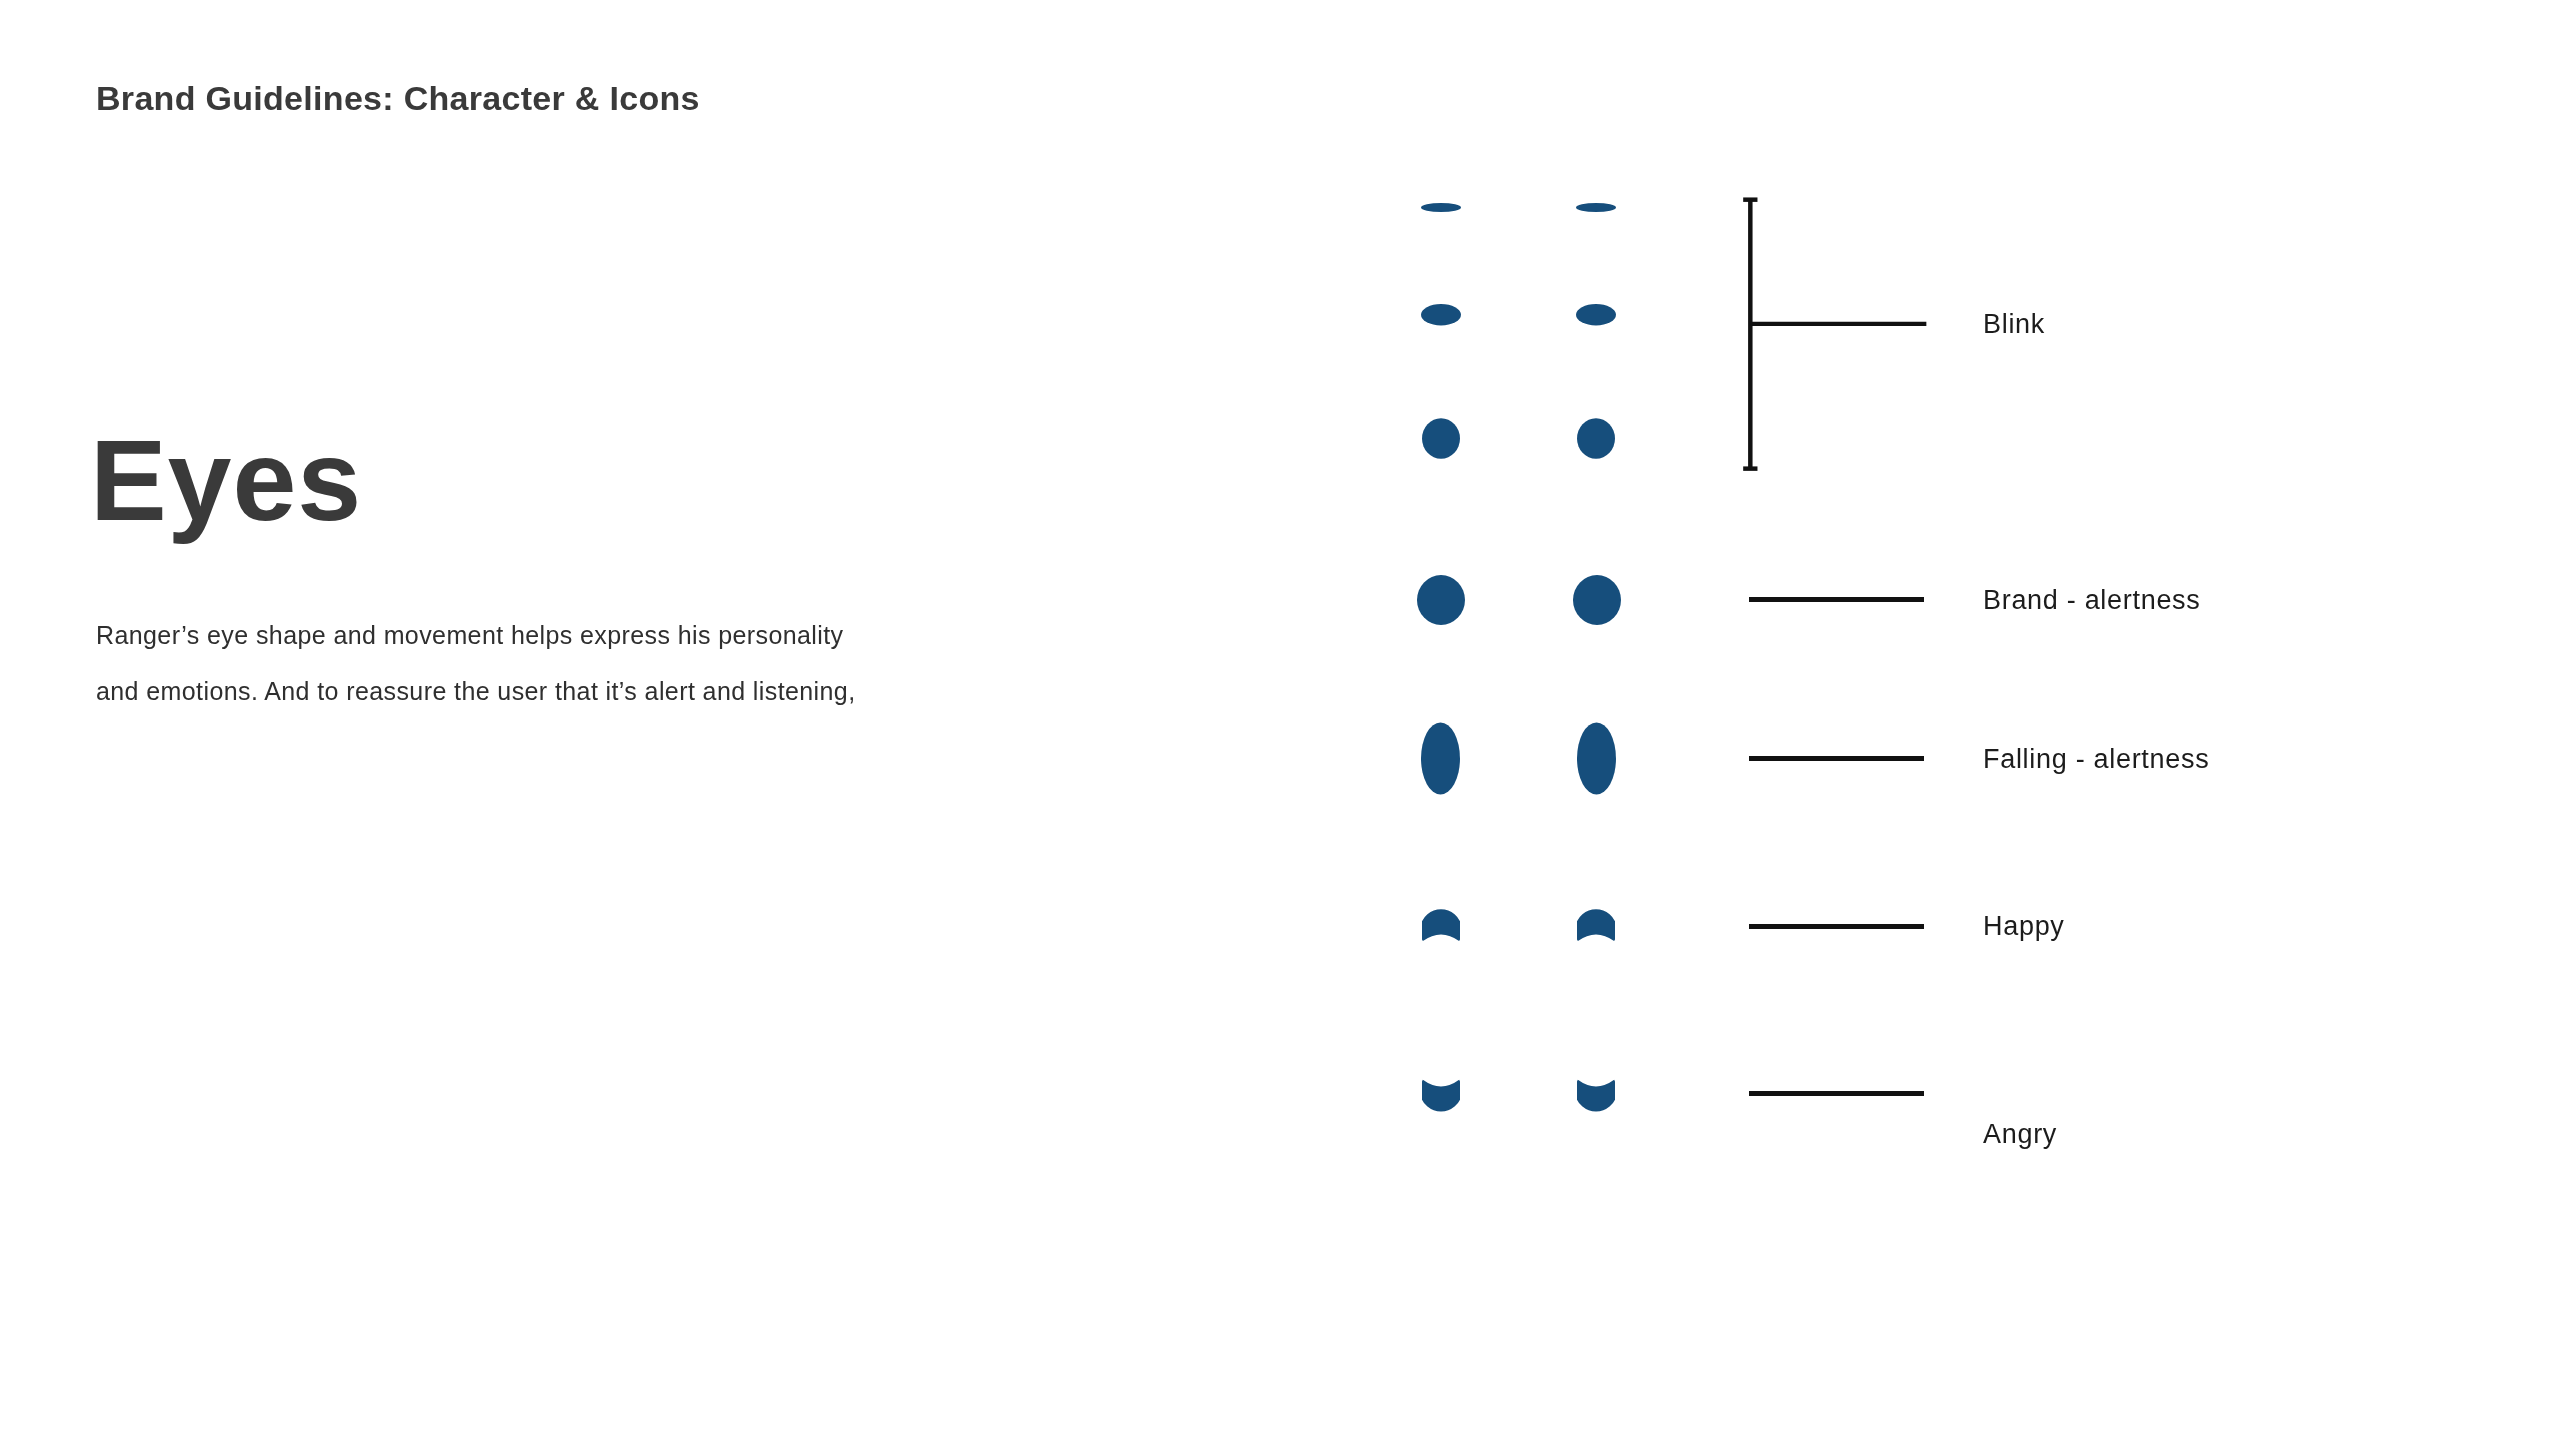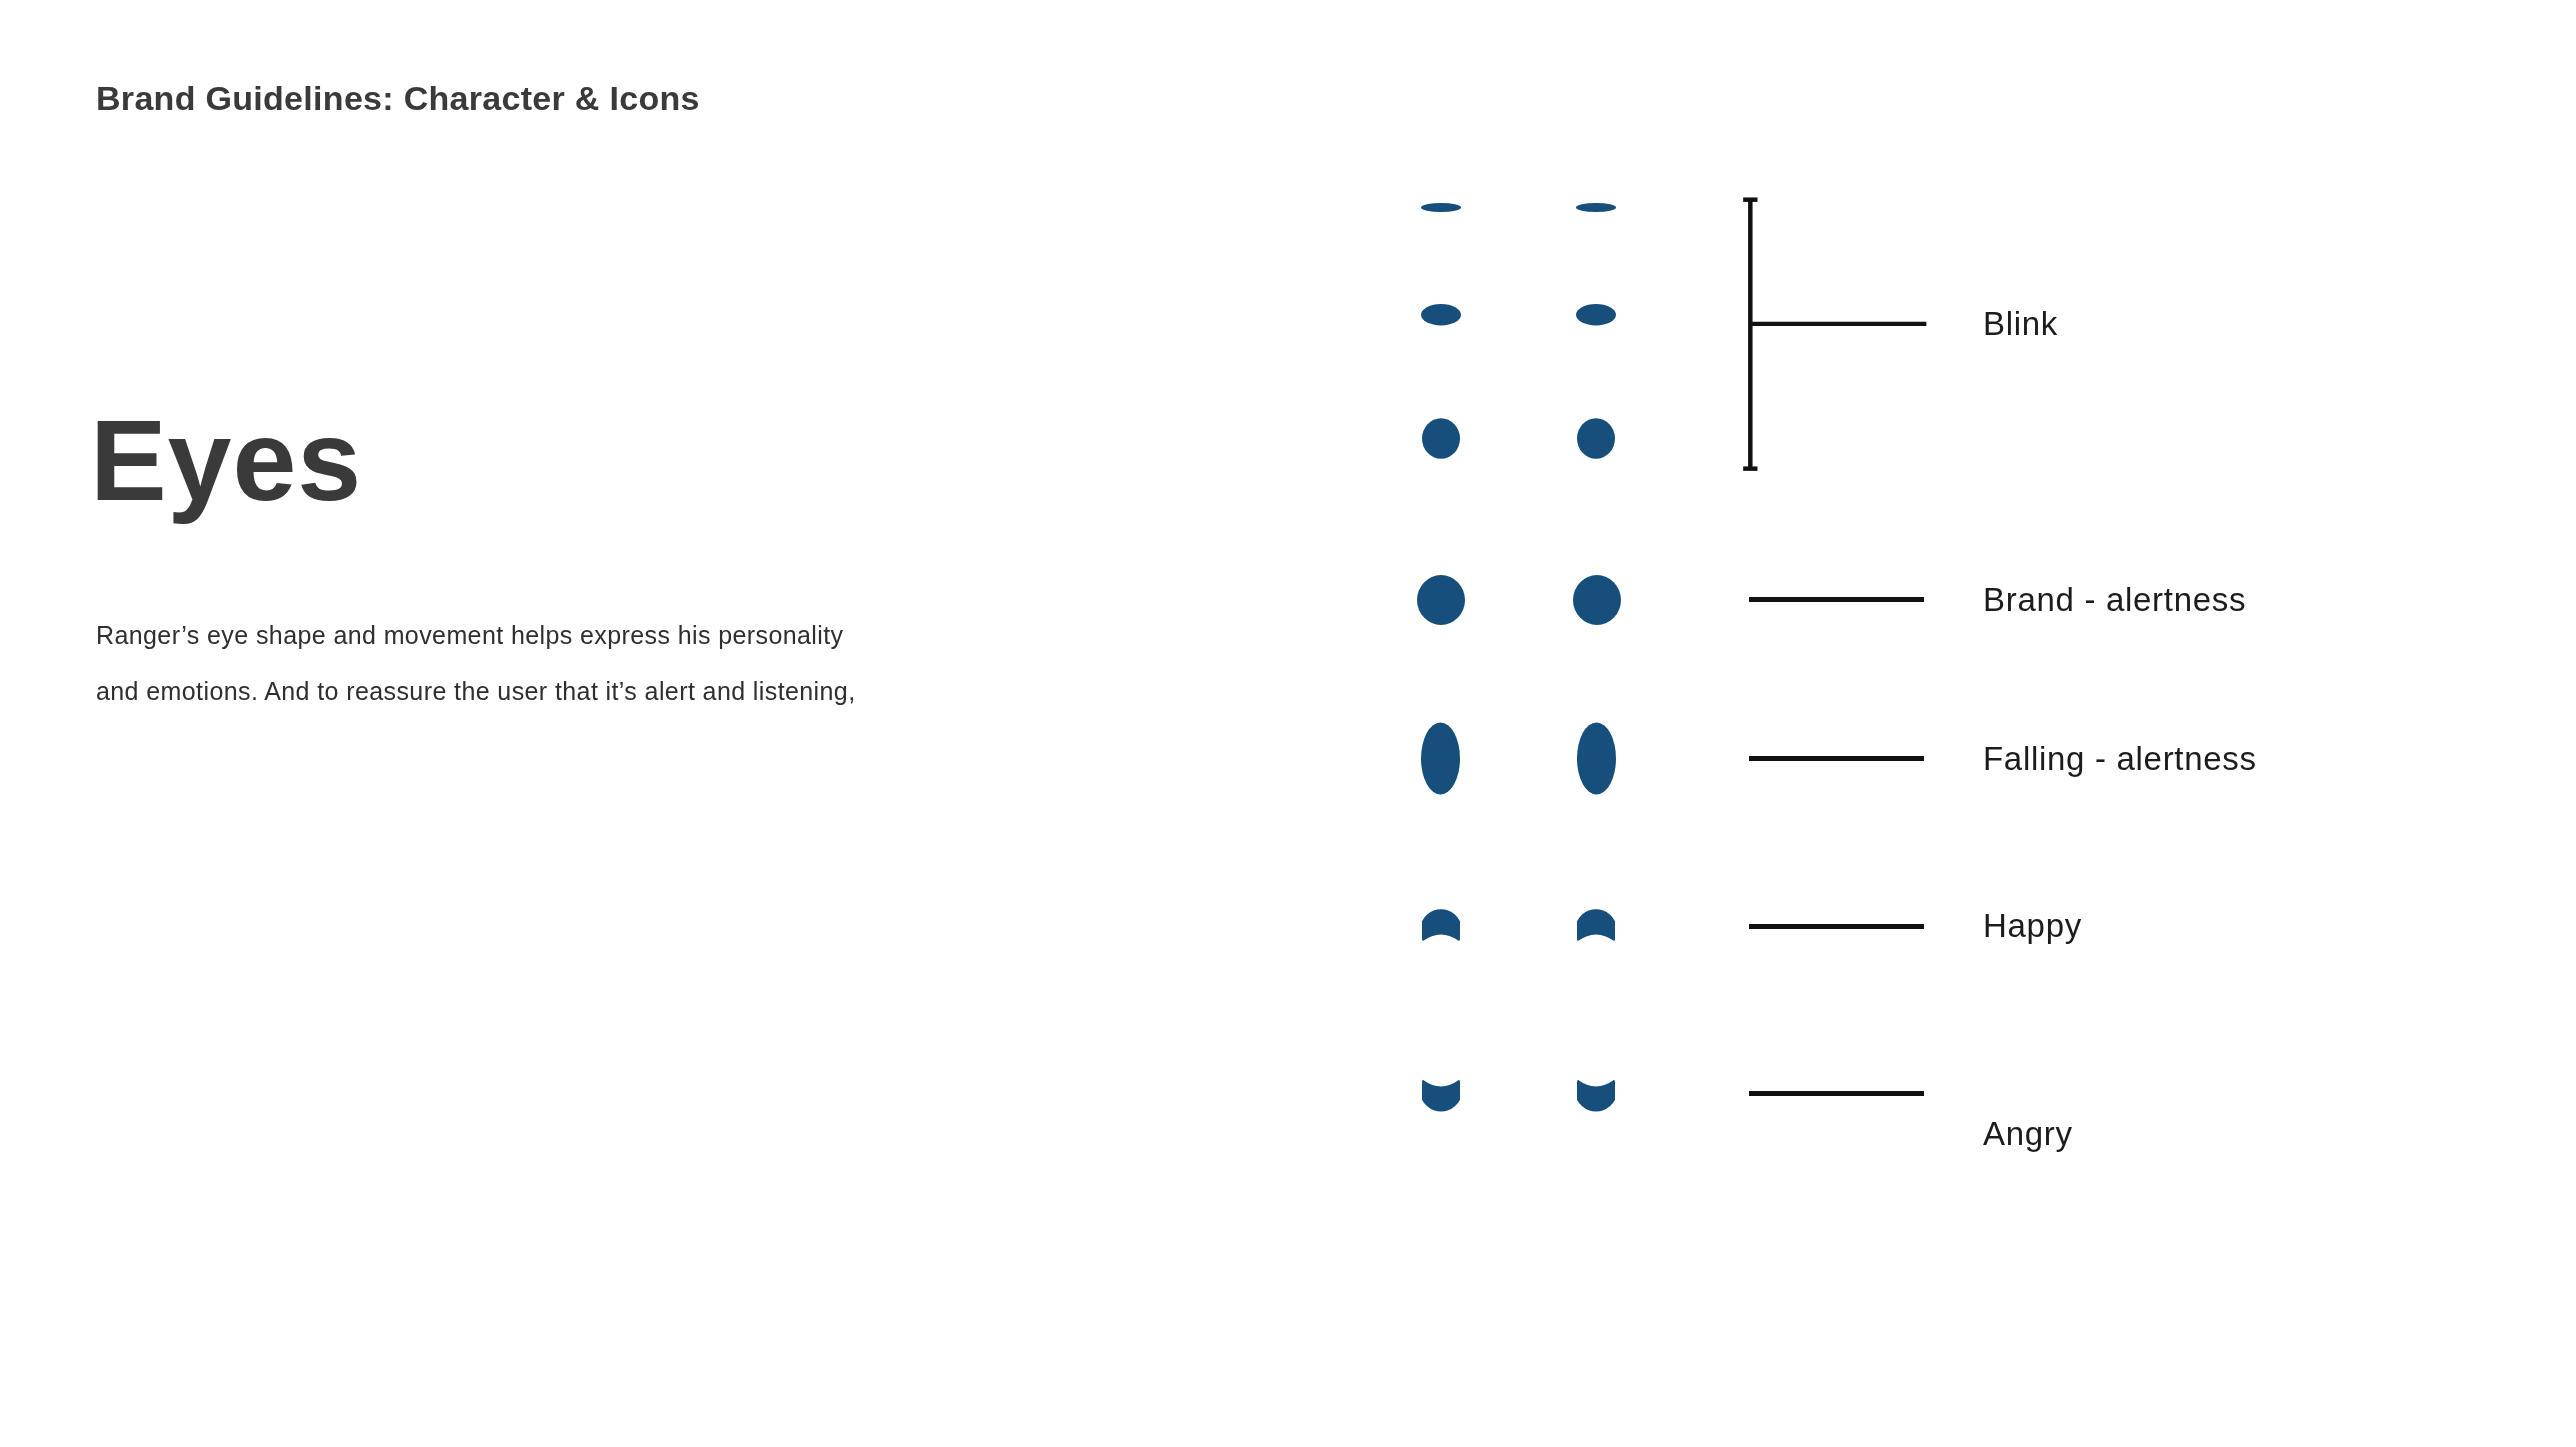--- a/index.html
+++ b/index.html
@@ -21,21 +21,21 @@
   .doc-header{
     position:absolute;
     left:96px; top:79px;
     font-size:34px;
     font-weight:bold;
     letter-spacing:0.3px;
     color:var(--heading);
   }
   .page-title{
     position:absolute;
-    left:90px; top:403px;
+    left:90px; top:423px;
     font-size:115px;
     line-height:1;
     font-weight:bold;
     letter-spacing:0.9px;
     color:var(--heading);
   }
   .intro{
     position:absolute;
     left:96px; top:607px;
     font-size:25px;
@@ -50,21 +50,21 @@
     position:absolute;
     left:1749px;
     width:175px;
     height:4.5px;
     background:var(--line);
   }
   .row-label{
     position:absolute;
     left:1983px;
     transform:translateY(-50%);
-    font-size:33px;
+    font-size:27px;
     letter-spacing:0.7px;
     color:#1c1c1c;
     white-space:nowrap;
   }
   .bracket{position:absolute;left:1743px;top:197px;}
   .bracket line{stroke:var(--line);stroke-width:5;}
 </style>
 </head>
 <body>
 

